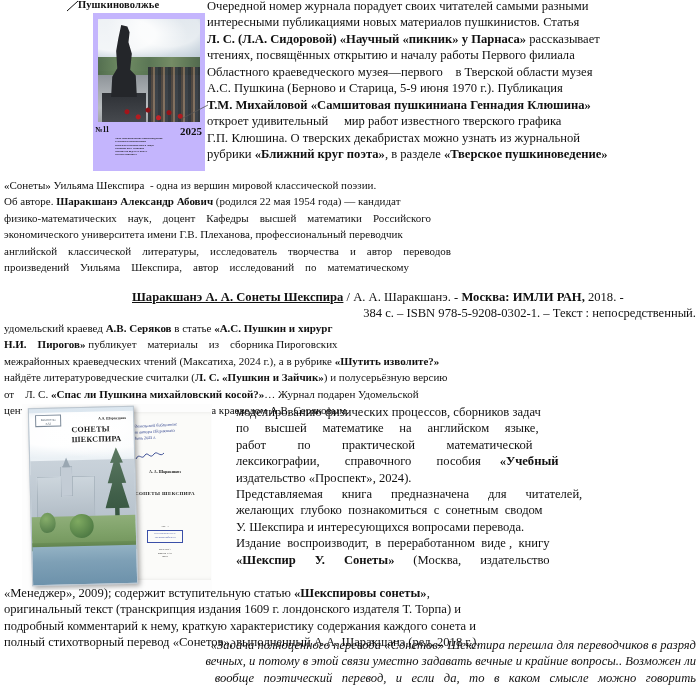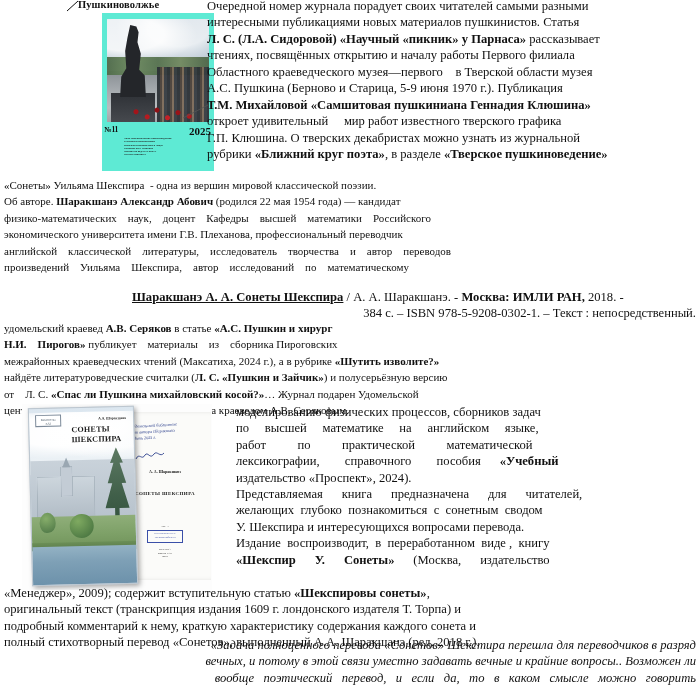--- a/index.html
+++ b/index.html
@@ -43,23 +43,23 @@
     font-size:12.6px;
     line-height:16.45px;
   }
 
   
   .art1 .ln{ display:block; white-space:nowrap; }
 
   
   .mag{
     position:absolute;
-    left:102px; top:13px;
+    left:93px; top:13px;
     width:112px; height:158px;
-    background:#5eead4;
+    background:#c4b5fd;
     overflow:hidden;
   }
   .mag-photo{
     position:absolute; left:5px; top:6px;
     width:102px; height:103px;
     overflow:hidden;
     background:linear-gradient(#9db4c8 0%, #b9c9d6 38%, #8f9aa0 55%, #7d848a 100%);
   }
   .sky{
     position:absolute;left:0;top:0;width:102px;height:52px;

